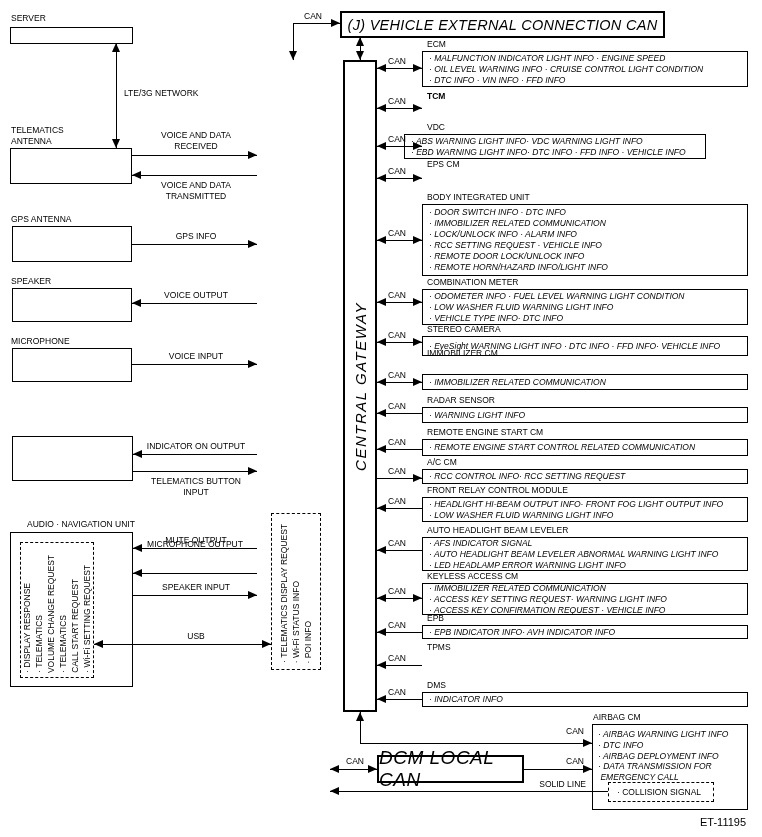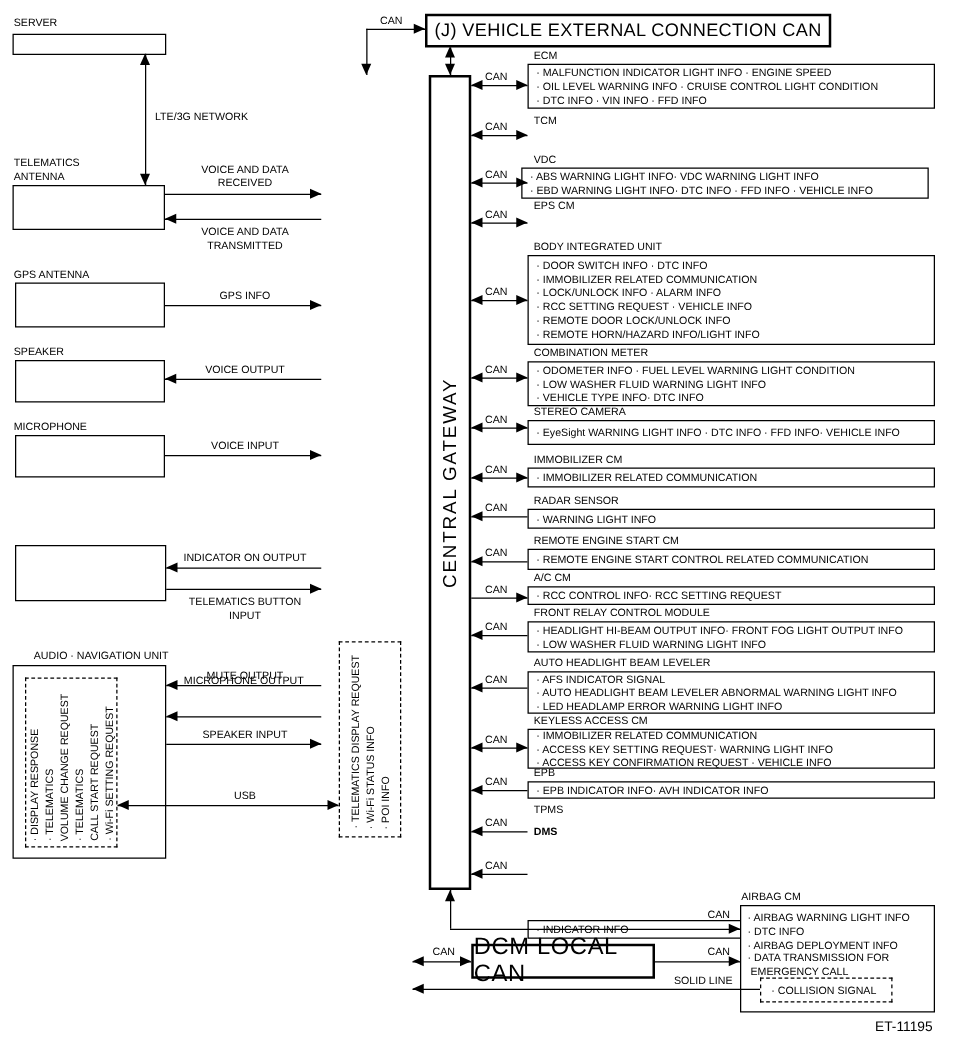--- a/index.html
+++ b/index.html
@@ -1,18 +1,18 @@
 <!DOCTYPE html>
 <html><head>
 <meta charset="utf-8">
 <style>
   html,body{margin:0;padding:0;background:#fff;}
   .canvas{position:relative;width:762px;height:837px;background:#fff;color:#000;
           font-family:"Liberation Sans",sans-serif;overflow:hidden;}
-  .box{position:absolute;border:1px solid #000;box-sizing:border-box;background:#fff;}
+  .box{position:absolute;border:1px solid #000;box-sizing:border-box;background:#fff;font-style:italic;}
   .b2{border-width:2px;}
   .dashedbox{position:absolute;border:1px dashed #000;box-sizing:border-box;background:#fff;}
   .sl{position:absolute;font-size:8.5px;line-height:10.5px;white-space:pre-wrap;color:#000;}
   .ctr{text-align:center;}
   .rt{text-align:right;}
   .hline{position:absolute;height:0;border-top:1px solid #000;}
   .vline{position:absolute;width:0;border-left:1px solid #000;}
   .ah{position:absolute;width:0;height:0;}
   .ah.r{border-top:4px solid transparent;border-bottom:4px solid transparent;border-left:9px solid #000;}
   .ah.l{border-top:4px solid transparent;border-bottom:4px solid transparent;border-right:9px solid #000;}
@@ -150,28 +150,28 @@
   <div class="box" style="left:422px;top:51px;width:326px;height:36px;">
       <div class="ebody">· MALFUNCTION INDICATOR LIGHT INFO · ENGINE SPEED
 · OIL LEVEL WARNING INFO · CRUISE CONTROL LIGHT CONDITION
 · DTC INFO · VIN INFO · FFD INFO</div>
     </div>
   <div class="hline" style="left:377px;top:68px;width:45px;"></div>
   <div class="ah l" style="left:377px;top:64px;"></div>
   <div class="ah r" style="left:413px;top:64px;"></div>
   <div class="sl" style="left:388px;top:56px;">CAN</div>
 
-  <div class="sl" style="left:427px;top:91px;">TCM</div>
+  <div class="sl" style="left:427px;top:91px;font-weight:bold;">TCM</div>
   <div class="hline" style="left:377px;top:108px;width:45px;"></div>
   <div class="ah l" style="left:377px;top:104px;"></div>
   <div class="ah r" style="left:413px;top:104px;"></div>
   <div class="sl" style="left:388px;top:96px;">CAN</div>
 
   <div class="sl" style="left:427px;top:122px;">VDC</div>
-  <div class="box" style="left:417px;top:134px;width:326px;height:25px;">
+  <div class="box" style="left:404px;top:134px;width:302px;height:25px;">
       <div class="ebody">· ABS WARNING LIGHT INFO· VDC WARNING LIGHT INFO
 · EBD WARNING LIGHT INFO· DTC INFO · FFD INFO · VEHICLE INFO</div>
     </div>
   <div class="hline" style="left:377px;top:146px;width:45px;"></div>
   <div class="ah l" style="left:377px;top:142px;"></div>
   <div class="ah r" style="left:413px;top:142px;"></div>
   <div class="sl" style="left:388px;top:134px;">CAN</div>
 
   <div class="sl" style="left:427px;top:159px;">EPS CM</div>
   <div class="hline" style="left:377px;top:178px;width:45px;"></div>
@@ -206,21 +206,21 @@
 
   <div class="sl" style="left:427px;top:324px;">STEREO CAMERA</div>
   <div class="box" style="left:422px;top:336px;width:326px;height:20px;">
       <div class="ebody">· EyeSight WARNING LIGHT INFO · DTC INFO · FFD INFO· VEHICLE INFO</div>
     </div>
   <div class="hline" style="left:377px;top:342px;width:45px;"></div>
   <div class="ah l" style="left:377px;top:338px;"></div>
   <div class="ah r" style="left:413px;top:338px;"></div>
   <div class="sl" style="left:388px;top:330px;">CAN</div>
 
-  <div class="sl" style="left:427px;top:362px;text-align:right;">IMMOBILIZER CM</div>
+  <div class="sl" style="left:427px;top:348px;text-align:right;">IMMOBILIZER CM</div>
   <div class="box" style="left:422px;top:374px;width:326px;height:16px;">
       <div class="ebody">· IMMOBILIZER RELATED COMMUNICATION</div>
     </div>
   <div class="hline" style="left:377px;top:382px;width:45px;"></div>
   <div class="ah l" style="left:377px;top:378px;"></div>
   <div class="ah r" style="left:413px;top:378px;"></div>
   <div class="sl" style="left:388px;top:370px;">CAN</div>
 
   <div class="sl" style="left:427px;top:395px;">RADAR SENSOR</div>
   <div class="box" style="left:422px;top:407px;width:326px;height:16px;">
@@ -282,22 +282,22 @@
     </div>
   <div class="hline" style="left:377px;top:632px;width:45px;"></div>
   <div class="ah l" style="left:377px;top:628px;"></div>
   <div class="sl" style="left:388px;top:620px;">CAN</div>
 
   <div class="sl" style="left:427px;top:642px;">TPMS</div>
   <div class="hline" style="left:377px;top:665px;width:45px;"></div>
   <div class="ah l" style="left:377px;top:661px;"></div>
   <div class="sl" style="left:388px;top:653px;">CAN</div>
 
-  <div class="sl" style="left:427px;top:660px;font-weight:bold;">DMS</div>
-  <div class="box" style="left:422px;top:692px;width:326px;height:15px;margin-top:44px;">
+  <div class="sl" style="left:427px;top:680px;">DMS</div>
+  <div class="box" style="left:422px;top:692px;width:326px;height:15px;">
       <div class="ebody">· INDICATOR INFO</div>
     </div>
   <div class="hline" style="left:377px;top:699px;width:45px;"></div>
   <div class="ah l" style="left:377px;top:695px;"></div>
   <div class="sl" style="left:388px;top:687px;">CAN</div>
 
   <div class="vline" style="left:360px;top:712px;height:31px;"></div>
   <div class="ah u" style="left:356px;top:712px;"></div>
   <div class="hline" style="left:360px;top:743px;width:232px;"></div>
   <div class="ah r" style="left:583px;top:739px;"></div>

